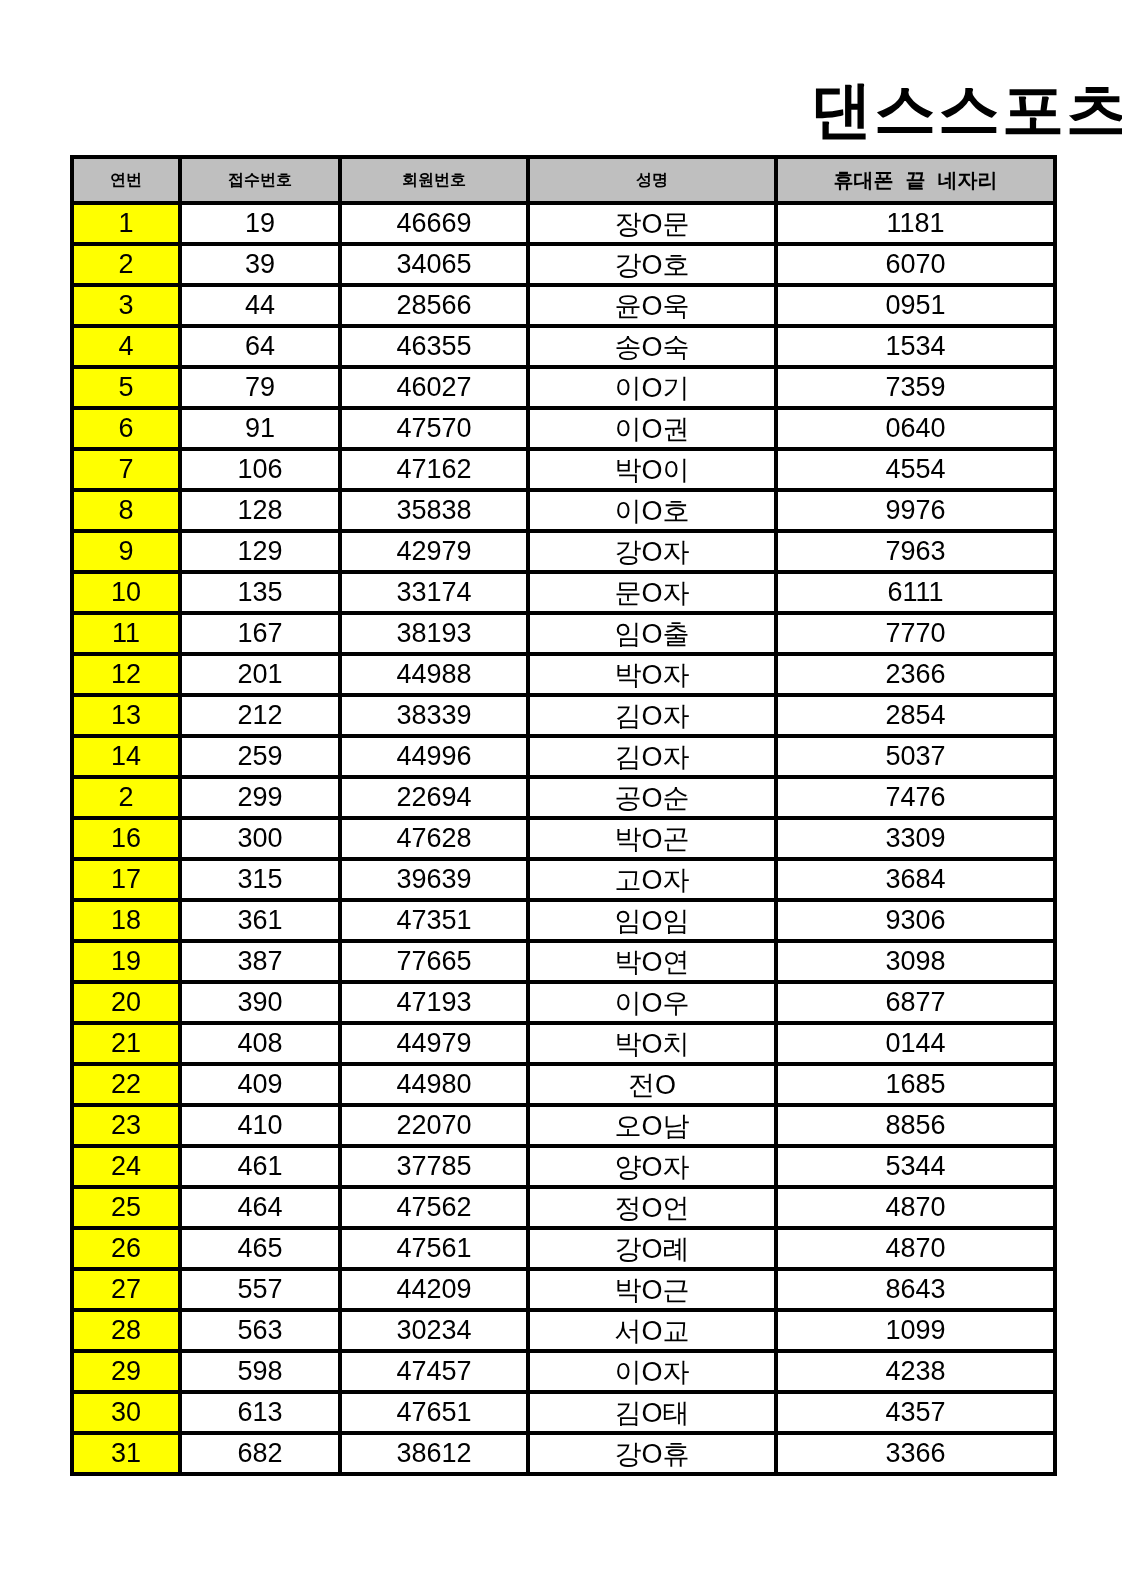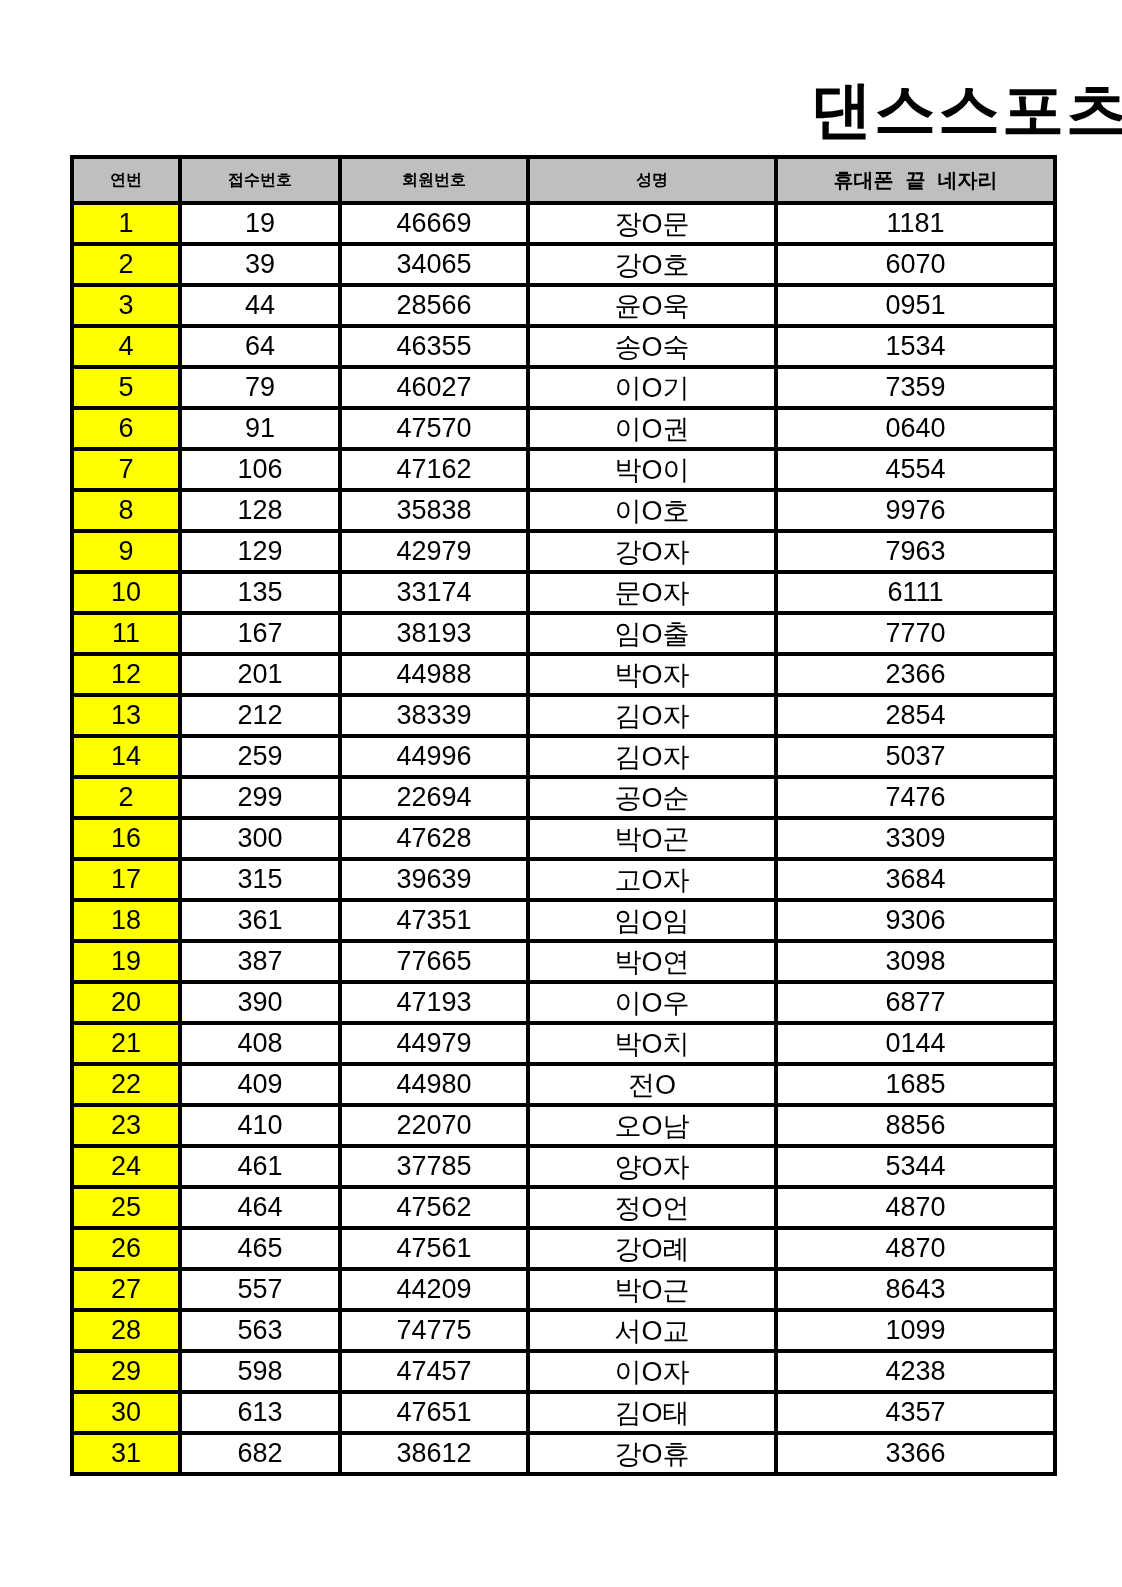--- a/index.html
+++ b/index.html
@@ -286,21 +286,21 @@
         <tr>
           <td class="serial">27</td>
           <td>557</td>
           <td>44209</td>
           <td>박O근</td>
           <td>8643</td>
         </tr>
         <tr>
           <td class="serial">28</td>
           <td>563</td>
-          <td>74775</td>
+          <td>30234</td>
           <td>서O교</td>
           <td>1099</td>
         </tr>
         <tr>
           <td class="serial">29</td>
           <td>598</td>
           <td>47457</td>
           <td>이O자</td>
           <td>4238</td>
         </tr>

